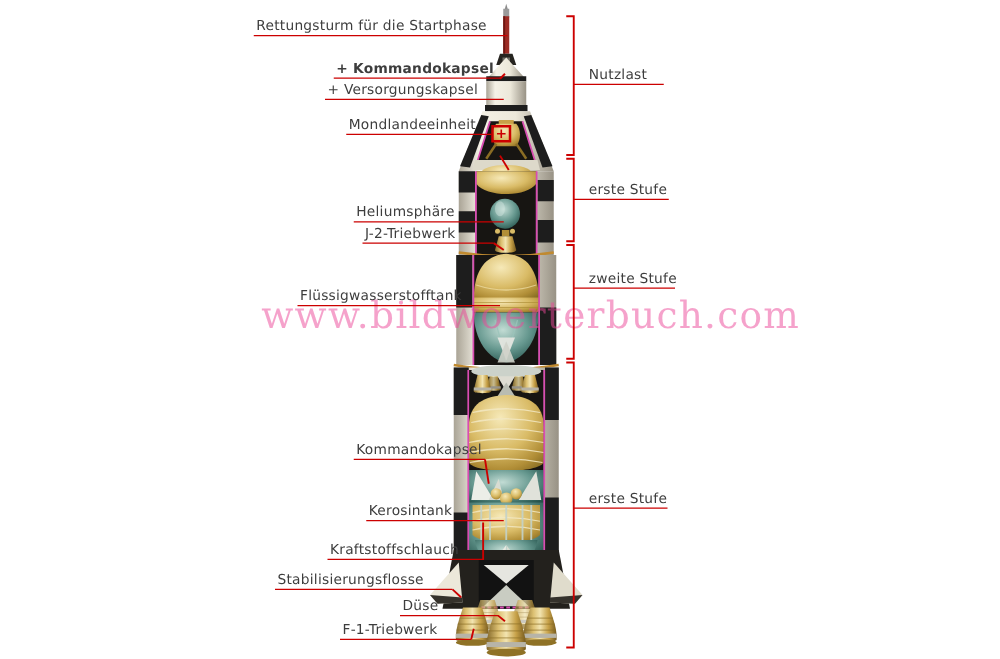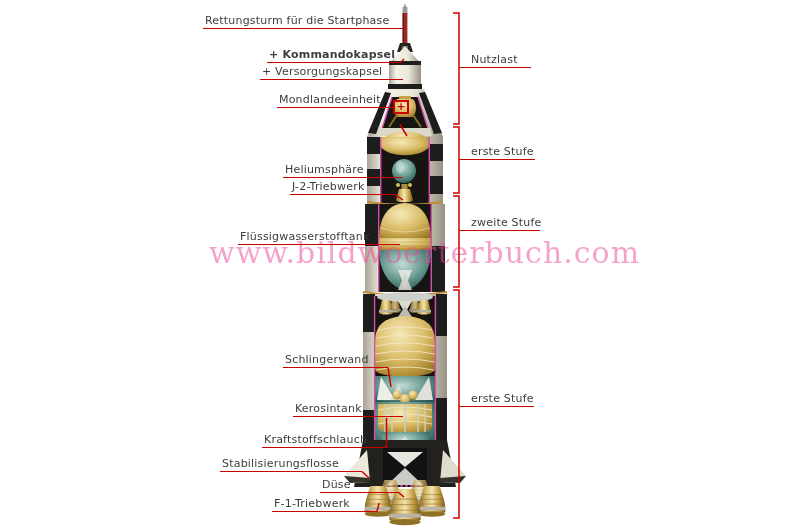--- a/index.html
+++ b/index.html
@@ -217,21 +217,21 @@
     </g>
   </svg>
 
   <div class="lbl" style="left:203px;top:14px;width:203px;">Rettungsturm für die Startphase</div>
   <div class="lbl" style="left:267px;top:48px;width:133px;font-weight:bold;">+ Kommandokapsel</div>
   <div class="lbl" style="left:260px;top:65px;width:143px;">+ Versorgungskapsel</div>
   <div class="lbl" style="left:277px;top:93px;width:116px;">Mondlandeeinheit</div>
   <div class="lbl" style="left:283px;top:163px;width:120px;">Heliumsphäre</div>
   <div class="lbl" style="left:290px;top:180px;width:105px;">J-2-Triebwerk</div>
   <div class="lbl" style="left:238px;top:230px;width:162px;">Flüssigwasserstofftank</div>
-  <div class="lbl" style="left:283px;top:353px;width:105px;">Schlingerwand</div>
+  <div class="lbl" style="left:283px;top:353px;width:105px;">Kommandokapsel</div>
   <div class="lbl" style="left:293px;top:402px;width:110px;">Kerosintank</div>
   <div class="lbl" style="left:262px;top:433px;width:125px;">Kraftstoffschlauch</div>
   <div class="lbl" style="left:220px;top:457px;width:142px;">Stabilisierungsflosse</div>
   <div class="lbl" style="left:320px;top:478px;width:79px;">Düse</div>
   <div class="lbl" style="left:272px;top:497px;width:105px;">F-1-Triebwerk</div>
 
   <div class="lbl rlbl" style="left:459px;top:53px;width:72px;">Nutzlast</div>
   <div class="lbl rlbl" style="left:459px;top:145px;width:76px;">erste Stufe</div>
   <div class="lbl rlbl" style="left:459px;top:216px;width:81px;">zweite Stufe</div>
   <div class="lbl rlbl" style="left:459px;top:392px;width:75px;">erste Stufe</div>

